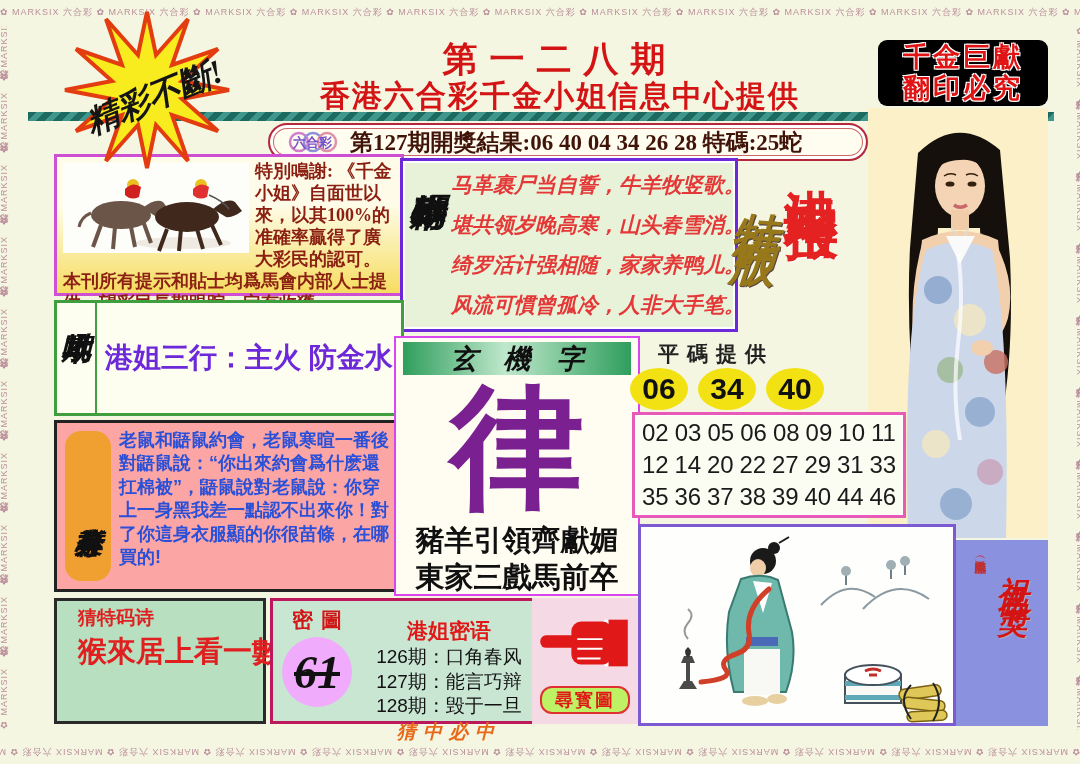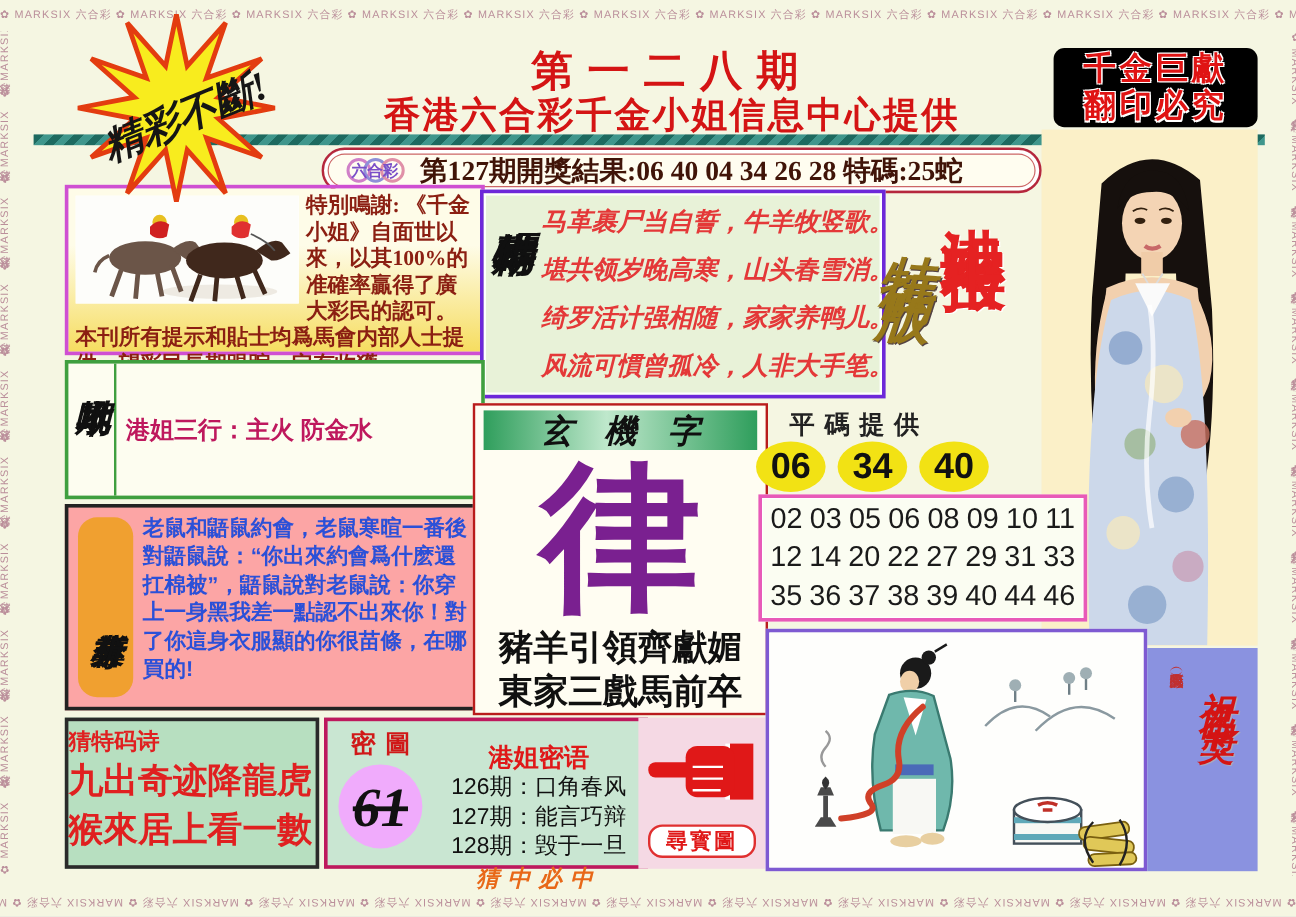--- a/index.html
+++ b/index.html
@@ -59,31 +59,31 @@
           font-style:italic;color:#101010;line-height:1;}
   .special .vlabel{font-size:36px;padding:4px 2px 0 6px;}
   .special-poem{flex:1;display:flex;flex-direction:column;justify-content:space-around;padding:4px 4px;}
   .special-poem div{color:#e43838;font-size:21px;font-weight:bold;font-style:italic;
           font-family:"Liberation Serif",serif;white-space:nowrap;}
   
   .roar{position:absolute;left:54px;top:300px;width:350px;height:116px;border:3px solid #3f9f3f;
           background:#fdfdf0;display:flex;box-sizing:border-box;z-index:3;}
   .roar .vlabel{font-size:30px;padding:6px 4px;border-right:2px solid #3f9f3f;}
   .roar-lines{flex:1;display:flex;flex-direction:column;justify-content:space-around;padding:2px 8px;}
-  .roar-lines div{color:#be185d;font-weight:bold;font-size:20px;white-space:nowrap;}
+  .roar-lines div{color:#6d28d9;font-weight:bold;font-size:28px;white-space:nowrap;}
   
   .analysis{position:absolute;left:54px;top:420px;width:350px;height:172px;border:3px solid #222;
           background:#fca5a5;box-sizing:border-box;z-index:3;}
   .analysis-label{position:absolute;left:8px;top:8px;width:46px;height:150px;background:#f0a030;
           border-radius:16px;writing-mode:vertical-rl;font-size:28px;font-weight:bold;font-style:italic;
           font-family:"Liberation Serif",serif;color:#111;display:flex;align-items:center;
           justify-content:center;}
   .analysis-text{margin:6px 6px 0 62px;color:#2b50d8;font-weight:bold;font-size:18px;line-height:1.3;}
   
-  .mystery{position:absolute;left:394px;top:336px;width:246px;height:260px;border:2px solid #b91c1c;
+  .mystery{position:absolute;left:394px;top:336px;width:246px;height:260px;border:2px solid #d946ef;
           background:#fffdf2;text-align:center;box-sizing:border-box;z-index:3;}
   .mystery-header{margin:4px auto 0;width:228px;height:33px;
           background:linear-gradient(90deg,#2f9e5c,#bfe8cc 45%,#2f9e5c);
           display:flex;align-items:center;justify-content:center;}
   .mystery-header span{font-family:"Liberation Serif",serif;font-style:italic;font-weight:bold;
           font-size:27px;letter-spacing:26px;padding-left:26px;color:#101010;}
   .mystery-char{font-family:"Liberation Serif",serif;font-size:134px;line-height:1.1;color:#7a2090;
           font-weight:bold;}
   .mystery-lines div{font-size:29px;font-weight:bold;color:#101010;line-height:1.25;white-space:nowrap;}
   
@@ -92,42 +92,42 @@
   .pingma-ovals{position:absolute;left:630px;top:368px;display:flex;gap:10px;z-index:4;}
   .pingma-oval{width:58px;height:42px;background:#f2e214;border-radius:50%;display:flex;
           align-items:center;justify-content:center;font-size:30px;font-weight:bold;color:#111;}
   .pingma-grid{position:absolute;left:632px;top:412px;width:274px;height:106px;background:#fbfdf2;
           border:3px solid #e85ab8;box-shadow:inset 0 0 0 1px #fff;box-sizing:border-box;display:flex;
           flex-direction:column;justify-content:space-around;padding:2px 4px;z-index:5;}
   .grid-row{display:flex;justify-content:space-around;}
   .grid-cell{font-size:24px;color:#1a1a1a;}
   
   .gpoem{position:absolute;left:54px;top:598px;width:212px;height:126px;background:#b7dfc0;
-          border:3px solid #2a2a2a;padding:4px 0;box-sizing:border-box;z-index:3;}
+          border:3px solid #2a2a2a;padding:4px 21px;box-sizing:border-box;z-index:3;}
   .gpoem-title{color:#e02020;font-size:19px;font-weight:bold;}
   .gpoem-line{color:#e02020;font-size:29px;font-weight:bold;line-height:1.4;white-space:nowrap;}
   
   .secret{position:absolute;left:270px;top:598px;width:270px;height:126px;background:#c9e6d2;
           border:3px solid #be185d;display:flex;box-sizing:border-box;z-index:3;}
   .secret-left{width:88px;text-align:center;padding-top:5px;}
   .secret-map-label{color:#d01818;font-family:"Liberation Serif",serif;font-weight:bold;font-size:21px;
           letter-spacing:8px;padding-left:8px;}
   .secret-circle{width:70px;height:70px;border-radius:50%;background:#f0abfc;margin:3px auto 0;
           display:flex;align-items:center;justify-content:center;}
   .secret-number{font-size:46px;font-family:"Liberation Serif",serif;color:#111;font-weight:bold;
           font-style:italic;text-decoration:line-through;}
   .secret-right{flex:1;text-align:center;padding-top:16px;}
   .secret-title{color:#e01818;font-size:21px;font-weight:bold;}
   .secret-line{color:#111;font-size:19px;line-height:1.3;white-space:nowrap;}
   .secret-stamp{color:#e86818;font-size:19px;font-weight:bold;font-style:italic;letter-spacing:7px;}
   
   .handarea{position:absolute;left:532px;top:598px;width:106px;height:126px;background:#f5d9e4;
           text-align:center;z-index:3;}
   .treasure-pill{margin:4px auto 0;width:86px;border:2px solid #e03030;border-radius:12px;
-          color:#e01818;font-weight:bold;font-size:18px;background:#ffffff;letter-spacing:2px;}
+          color:#e01818;font-weight:bold;font-size:18px;background:#bef264;letter-spacing:2px;}
   
   .painting{position:absolute;left:638px;top:524px;width:318px;height:202px;background:#fff;
           border:3px solid #7e5ad2;box-sizing:border-box;z-index:3;}
   .wish{position:absolute;left:956px;top:540px;width:92px;height:186px;background:#8a92e0;
           display:flex;justify-content:center;padding-top:12px;box-sizing:border-box;z-index:3;}
   .wish-sub{writing-mode:vertical-rl;color:#c03030;font-size:12px;margin-right:3px;
           font-family:"Liberation Serif",serif;}
   .wish-main{writing-mode:vertical-rl;color:#d41414;font-size:30px;font-weight:bold;font-style:italic;
           font-family:"Liberation Serif",serif;letter-spacing:10px;text-shadow:1px 1px 0 #aab;}
 </style>
@@ -286,21 +286,20 @@
         <span class="grid-cell">38</span>
         <span class="grid-cell">39</span>
         <span class="grid-cell">40</span>
         <span class="grid-cell">44</span>
         <span class="grid-cell">46</span>
       </div>
     </div>
 
   <div class="gpoem">
     <div class="gpoem-title">猜特码诗</div>
-    <div class="gpoem-line">九出奇迹降龍虎</div>
     <div class="gpoem-line">猴來居上看一數</div>
   </div>
 
   <div class="secret">
     <div class="secret-left">
       <div class="secret-map-label">密圖</div>
       <div class="secret-circle">
         <span class="secret-number">61</span>
       </div>
     </div>

